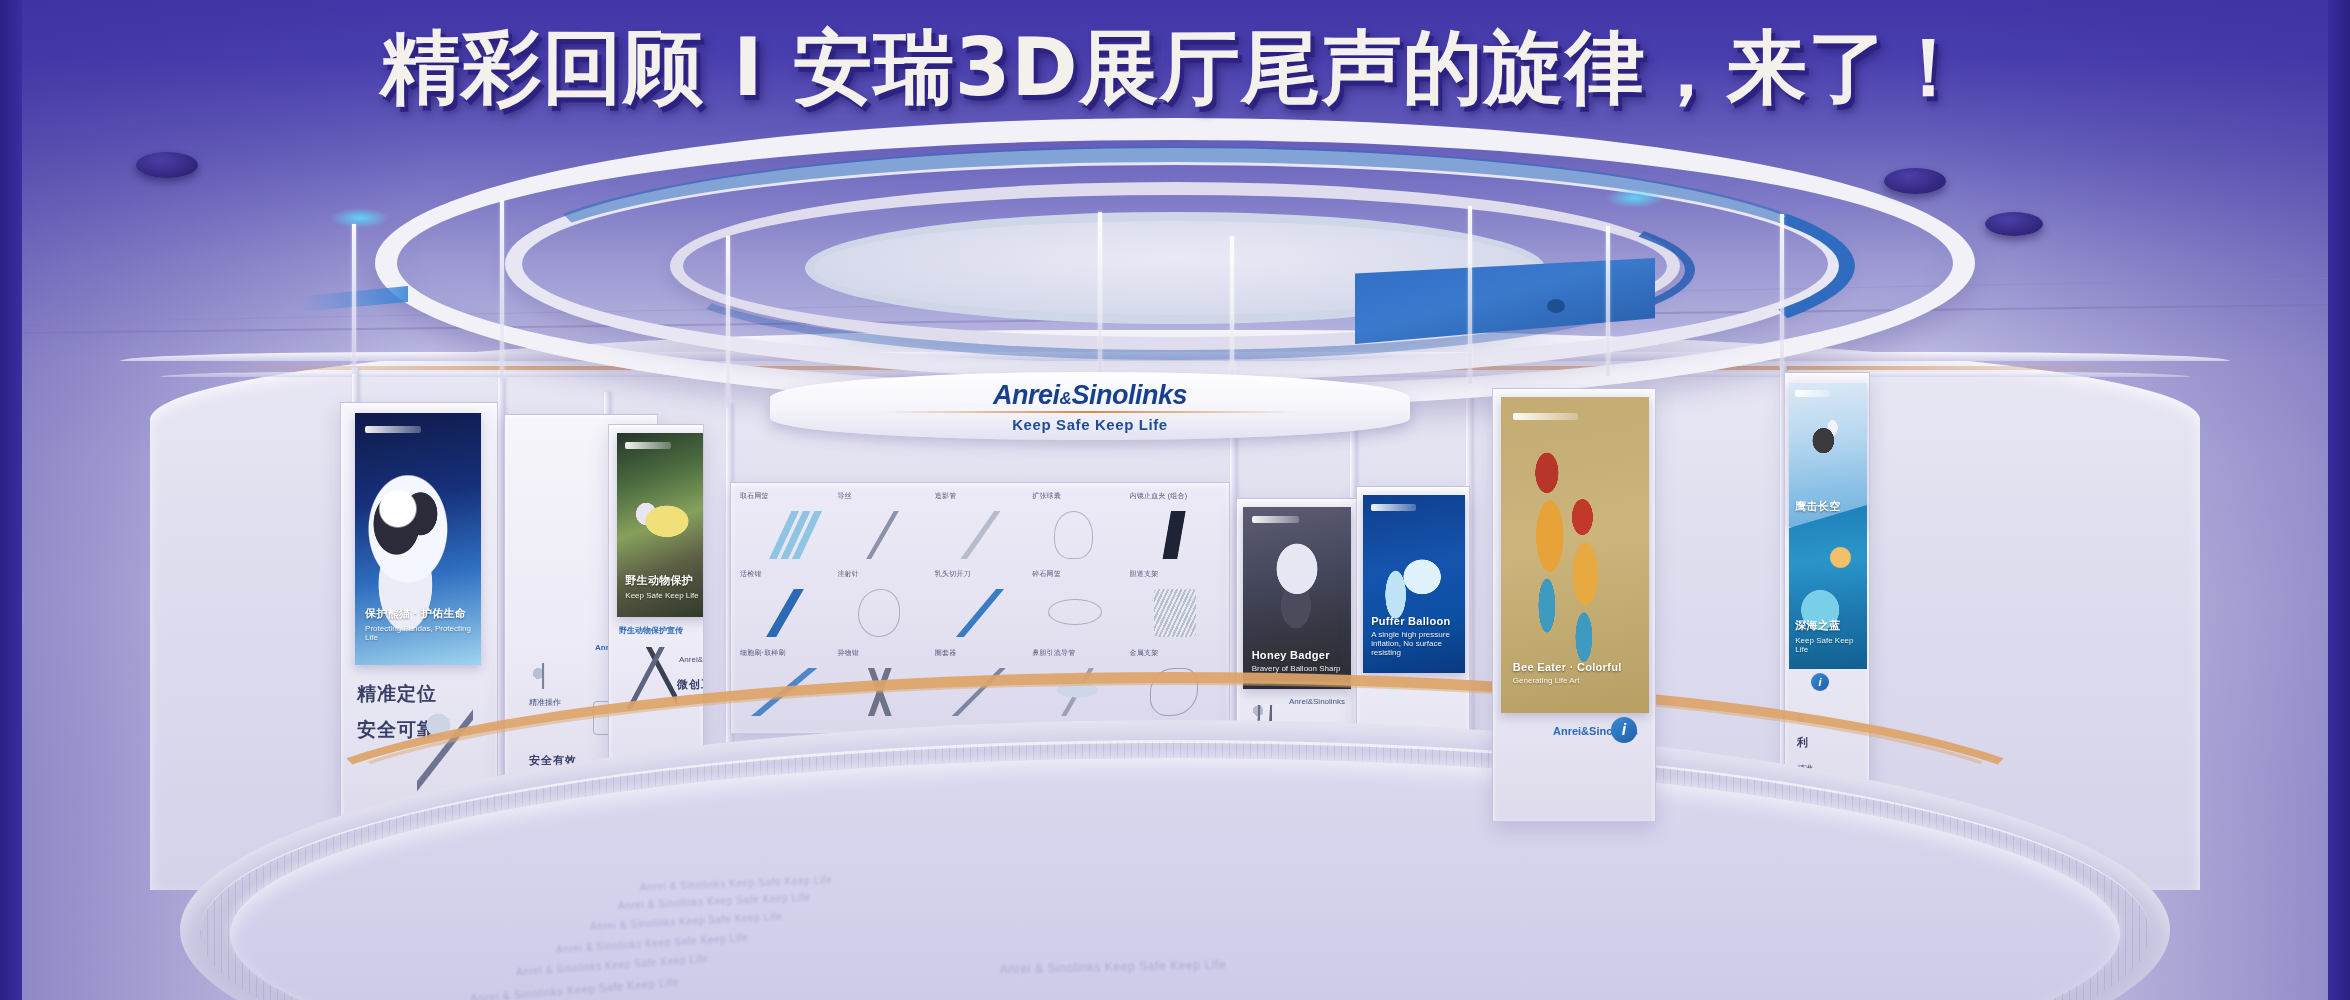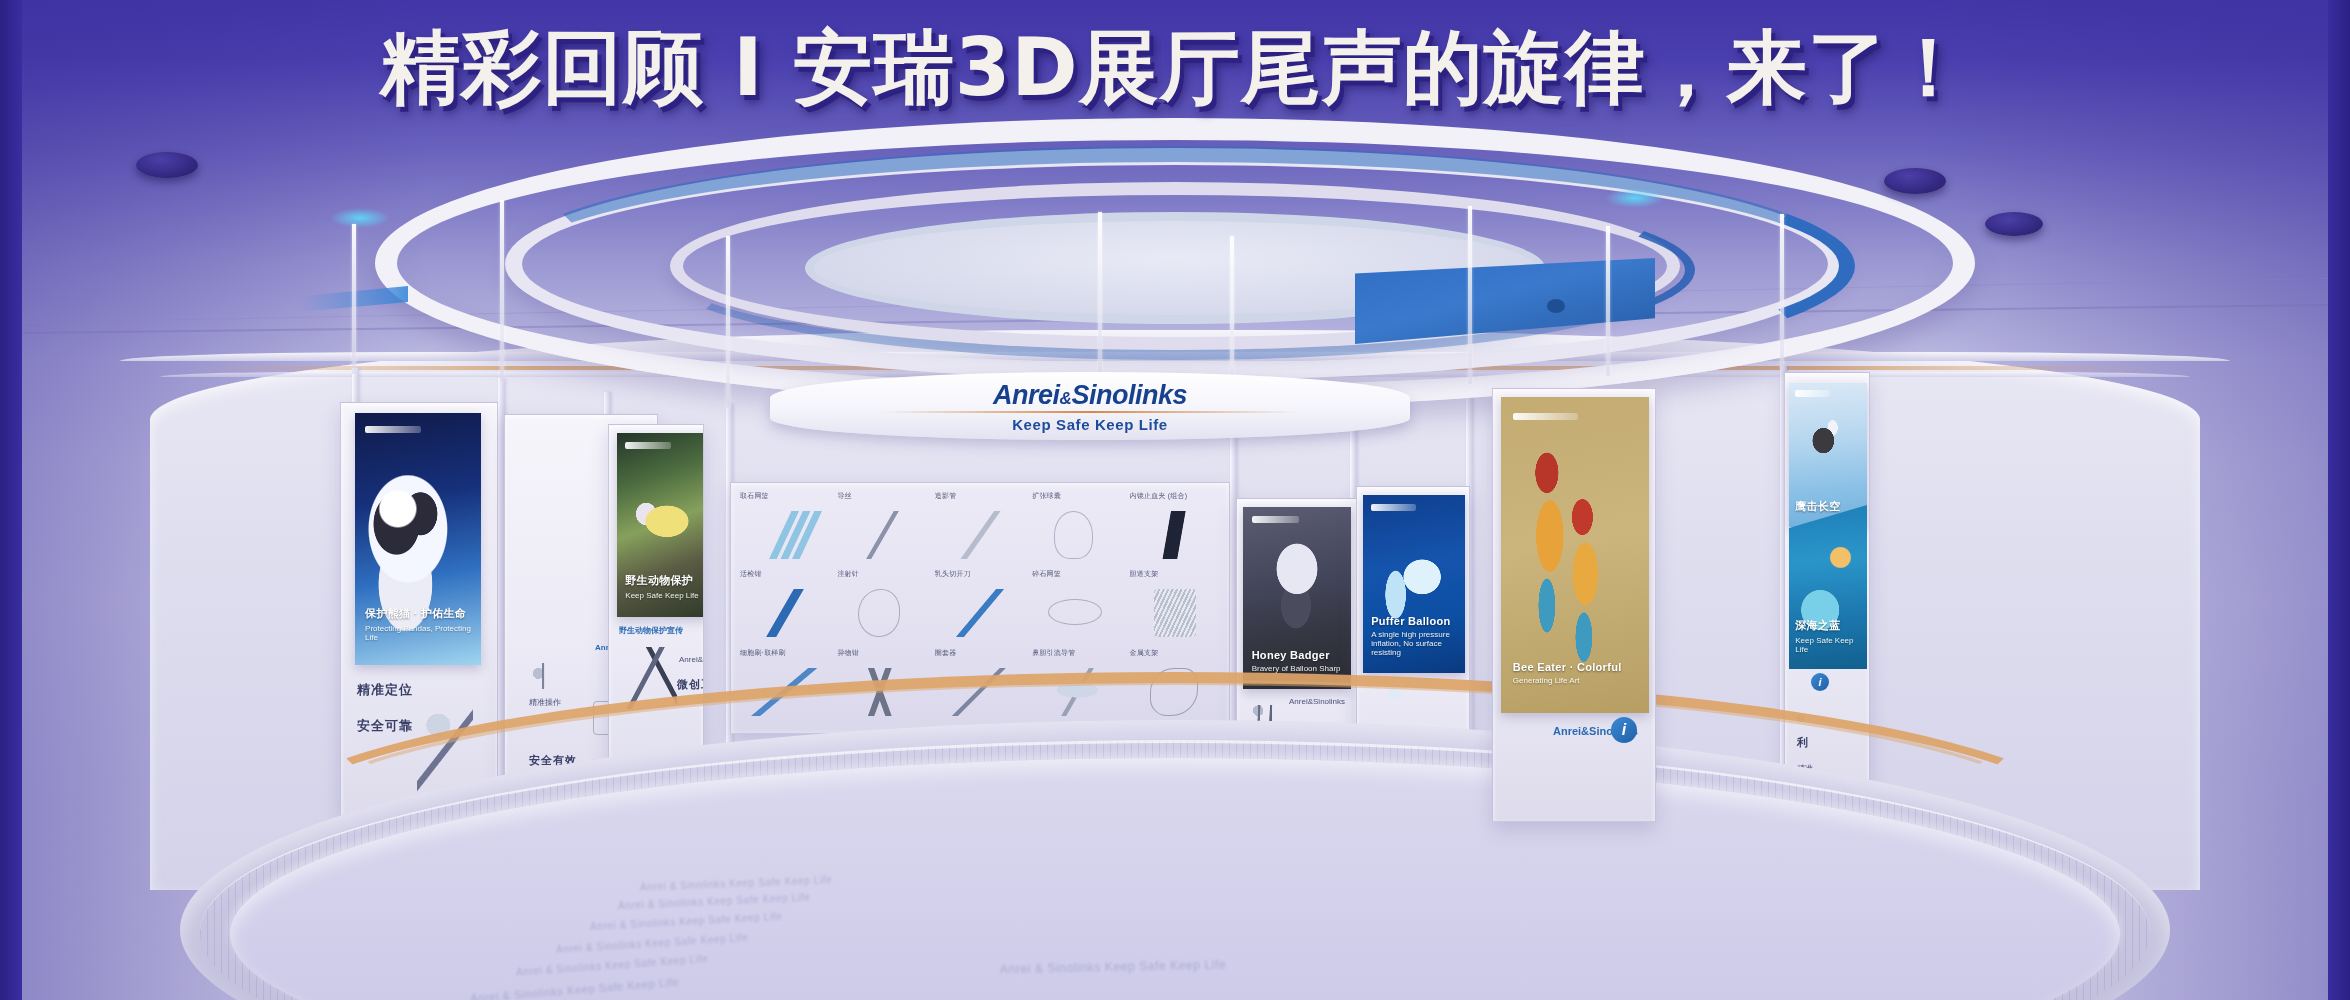--- a/index.html
+++ b/index.html
@@ -225,21 +225,21 @@
     font-size: 8px; margin-top:3px; opacity:.92;
     text-shadow: 0 1px 2px rgba(0,0,0,.4);
   }
   .plabel {
     position:absolute;
     color:#4a4f7a; font-size:8px;
     filter: blur(.5px);
     white-space:nowrap;
   }
   .plabel.blue { color:#2a6ab4; font-weight:700; }
-  .plabel.big { font-size:13px; font-weight:800; color:#3a3f68; letter-spacing:1px; }
+  .plabel.big { font-size:19px; font-weight:800; color:#3a3f68; letter-spacing:1px; }
 
   
   .pst-panda {
     background:
       radial-gradient(circle at 34% 38%, #ffffff 0 10%, rgba(255,255,255,0) 11%),
       radial-gradient(ellipse 30% 20% at 33% 44%, #2b2b39 0 60%, rgba(43,43,57,0) 62%),
       radial-gradient(ellipse 22% 14% at 52% 40%, #2b2b39 0 60%, rgba(43,43,57,0) 62%),
       radial-gradient(ellipse 44% 30% at 42% 46%, #f4f7ff 0 70%, rgba(244,247,255,0) 72%),
       radial-gradient(ellipse 30% 26% at 40% 68%, #ececf6 0 70%, rgba(236,236,246,0) 72%),
       linear-gradient(170deg, #101a4a 0%, #16307a 34%, #2f6fc0 64%, #9fd4ef 100%);

